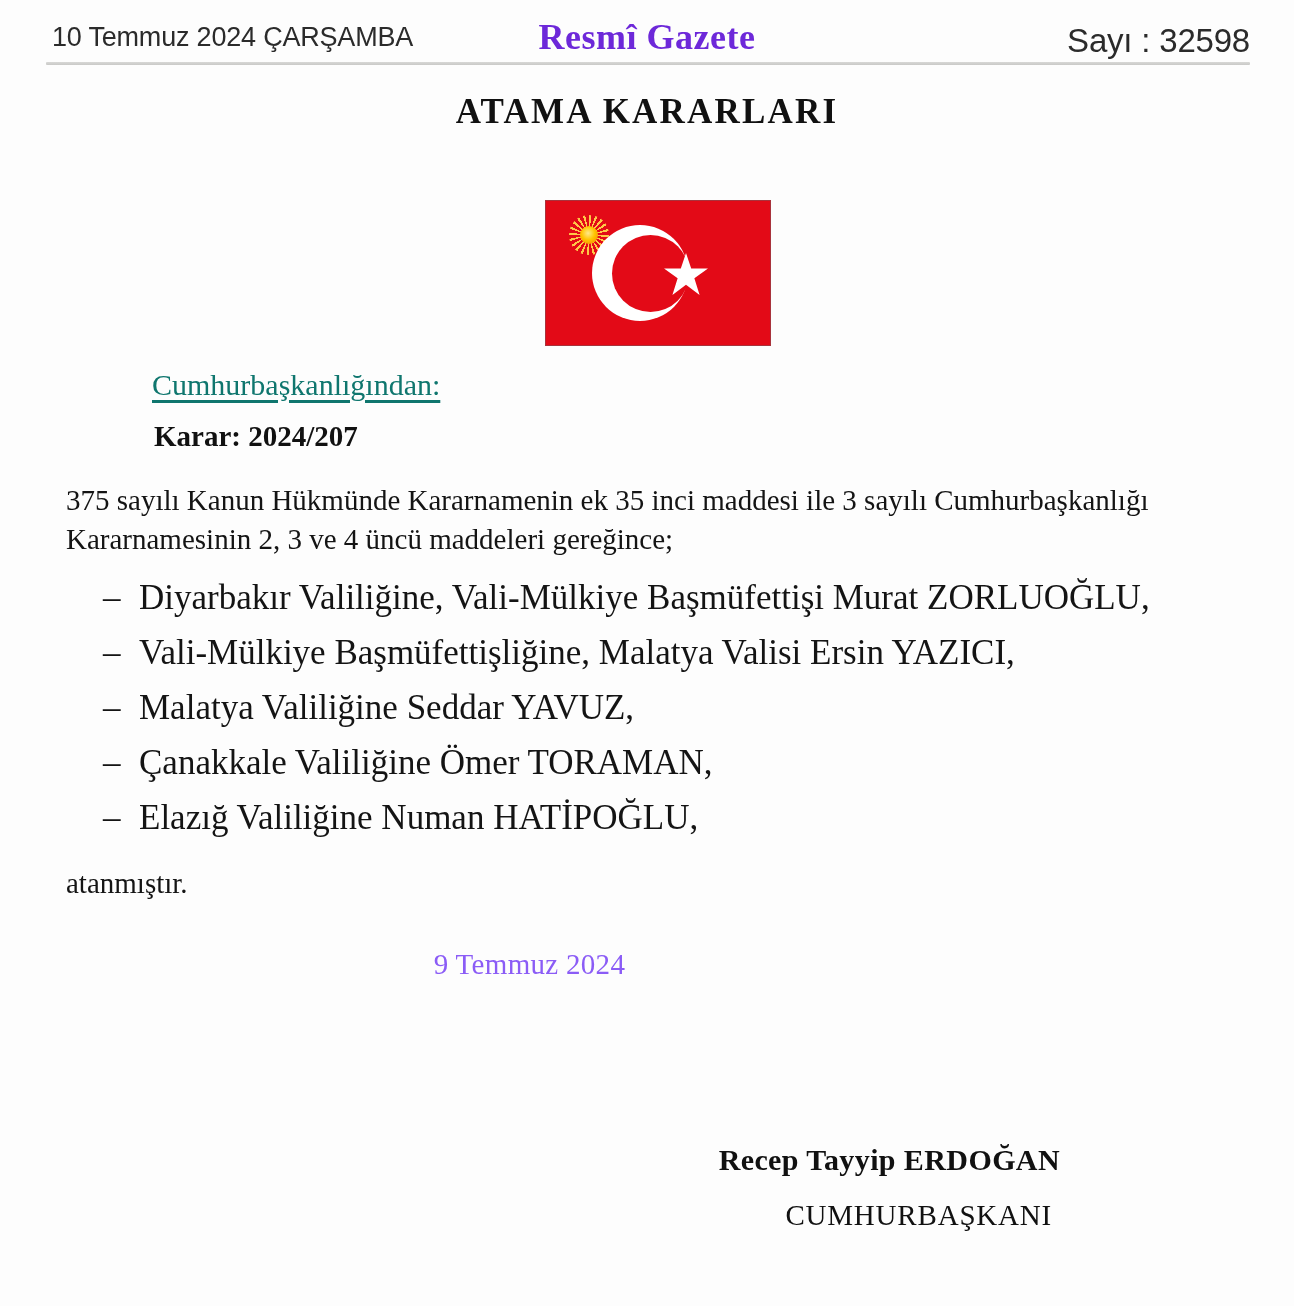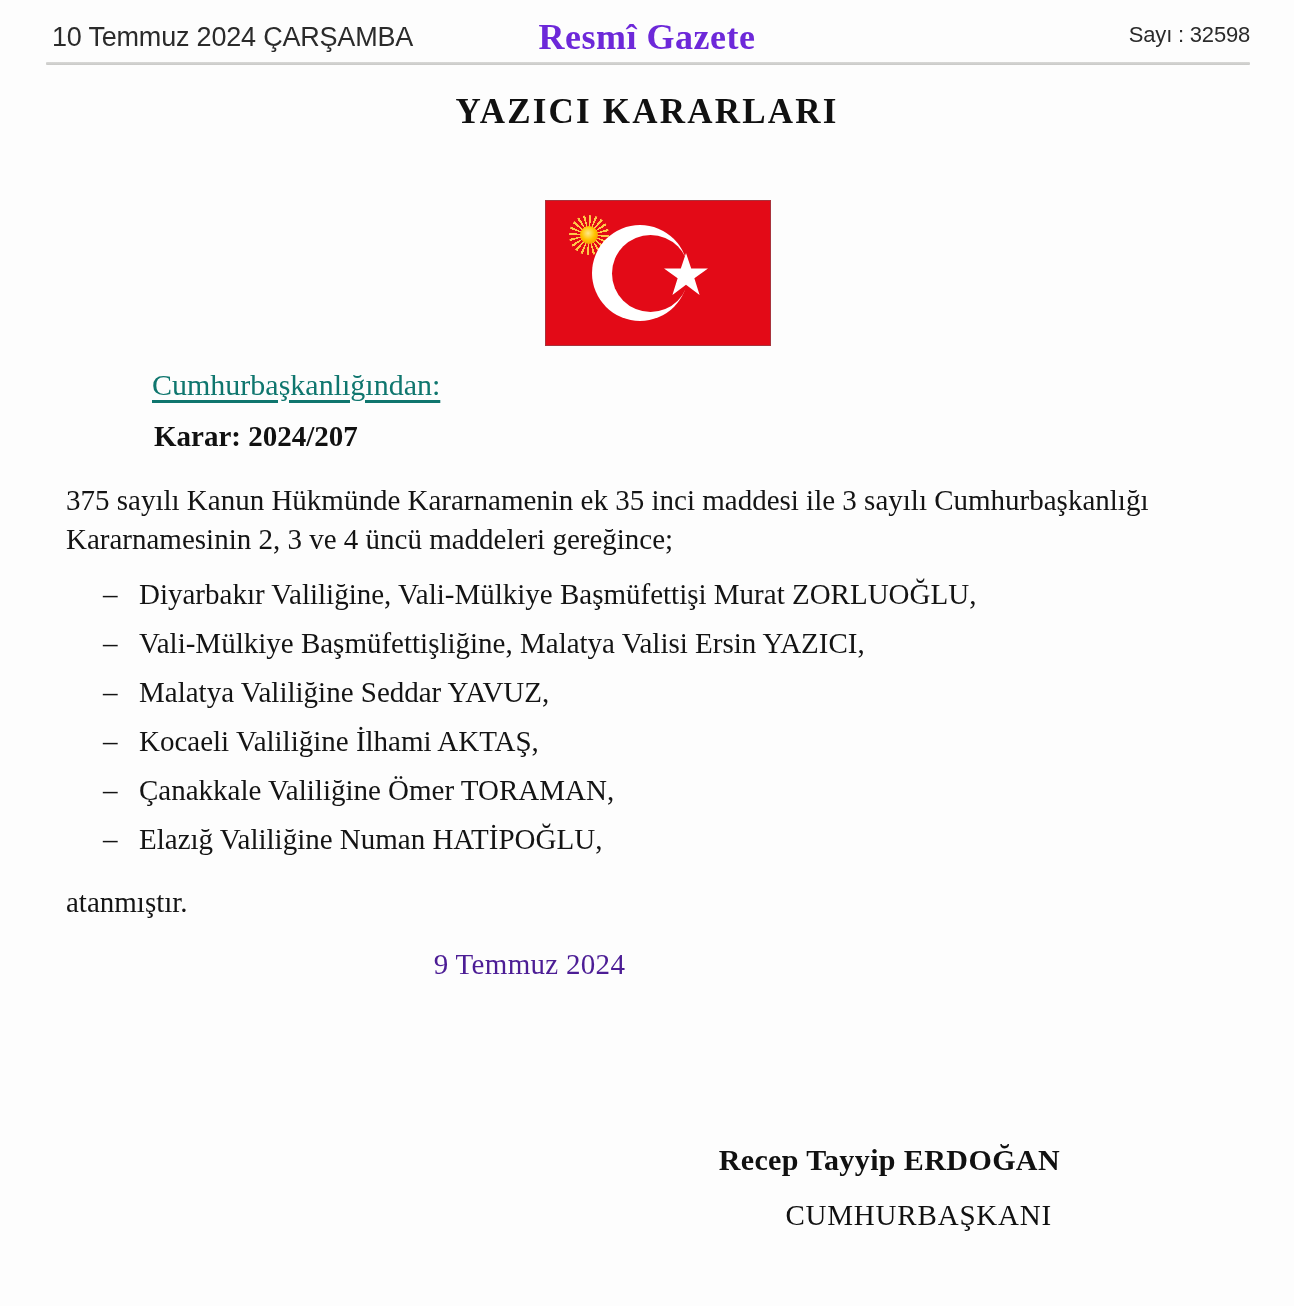--- a/index.html
+++ b/index.html
@@ -54,21 +54,21 @@
     font-size: 36px;
     font-weight: 700;
     color: #6d28d9;
     letter-spacing: 0.5px;
   }
   .masthead-issue {
     position: absolute;
     right: 44px;
     top: 6px;
     font-family: "Liberation Sans", sans-serif;
-    font-size: 22px;
+    font-size: 33px;
     font-weight: 400;
     color: #2b2b2b;
     letter-spacing: -0.2px;
     white-space: nowrap;
   }
   .masthead-rule {
     position: absolute;
     top: 62px;
     left: 46px;
     width: 1204px;
@@ -200,21 +200,21 @@
     color: #141414;
     text-align: left;
   }
   .appointments {
     margin-top: 12px;
     list-style: none;
     padding: 0;
     margin-left: 0;
   }
   .appointment-item {
-    font-size: 29px;
+    font-size: 35px;
     line-height: 1.0;
     color: #141414;
     padding-left: 103px;
     margin-top: 20px;
     white-space: nowrap;
   }
   .appointment-item .dash {
     display: inline-block;
     width: 36px;
     color: #141414;
@@ -227,21 +227,21 @@
   }
 
   
   .sign-date {
     position: absolute;
     top: 948px;
     left: 0;
     width: 1059px;
     text-align: center;
     font-size: 29px;
-    color: #4c1d95;
+    color: #8b5cf6;
     letter-spacing: 0.3px;
   }
 
   
   .signature {
     position: absolute;
     top: 1143px;
     left: 0;
     width: 1178px;
     text-align: right;
@@ -268,21 +268,21 @@
 
 <div class="page">
 
   <div class="masthead">
     <div class="masthead-date">10 Temmuz 2024 ÇARŞAMBA</div>
     <div class="masthead-brand">Resmî Gazete</div>
     <div class="masthead-issue">Sayı : 32598</div>
   </div>
   <div class="masthead-rule"></div>
 
-  <div class="doc-title">YAZICI KARARLARI</div>
+  <div class="doc-title">ATAMA KARARLARI</div>
 
   <div class="flag-wrap">
     <div class="flag">
       <div class="flag-sun">
         <div class="rays"></div>
         <div class="core"></div>
       </div>
       <div class="flag-crescent"></div>
       <div class="flag-crescent-cut"></div>
       <div class="flag-star"></div>
@@ -303,23 +303,20 @@
       <li class="appointment-item">
         <span class="dash">–</span><span>Diyarbakır Valiliğine, Vali-Mülkiye Başmüfettişi Murat ZORLUOĞLU,</span>
       </li>
       <li class="appointment-item">
         <span class="dash">–</span><span>Vali-Mülkiye Başmüfettişliğine, Malatya Valisi Ersin YAZICI,</span>
       </li>
       <li class="appointment-item">
         <span class="dash">–</span><span>Malatya Valiliğine Seddar YAVUZ,</span>
       </li>
       <li class="appointment-item">
-        <span class="dash">–</span><span>Kocaeli Valiliğine İlhami AKTAŞ,</span>
-      </li>
-      <li class="appointment-item">
         <span class="dash">–</span><span>Çanakkale Valiliğine Ömer TORAMAN,</span>
       </li>
       <li class="appointment-item">
         <span class="dash">–</span><span>Elazığ Valiliğine Numan HATİPOĞLU,</span>
       </li>
     </ul>
 
     <div class="closing">atanmıştır.</div>
   </div>
 

